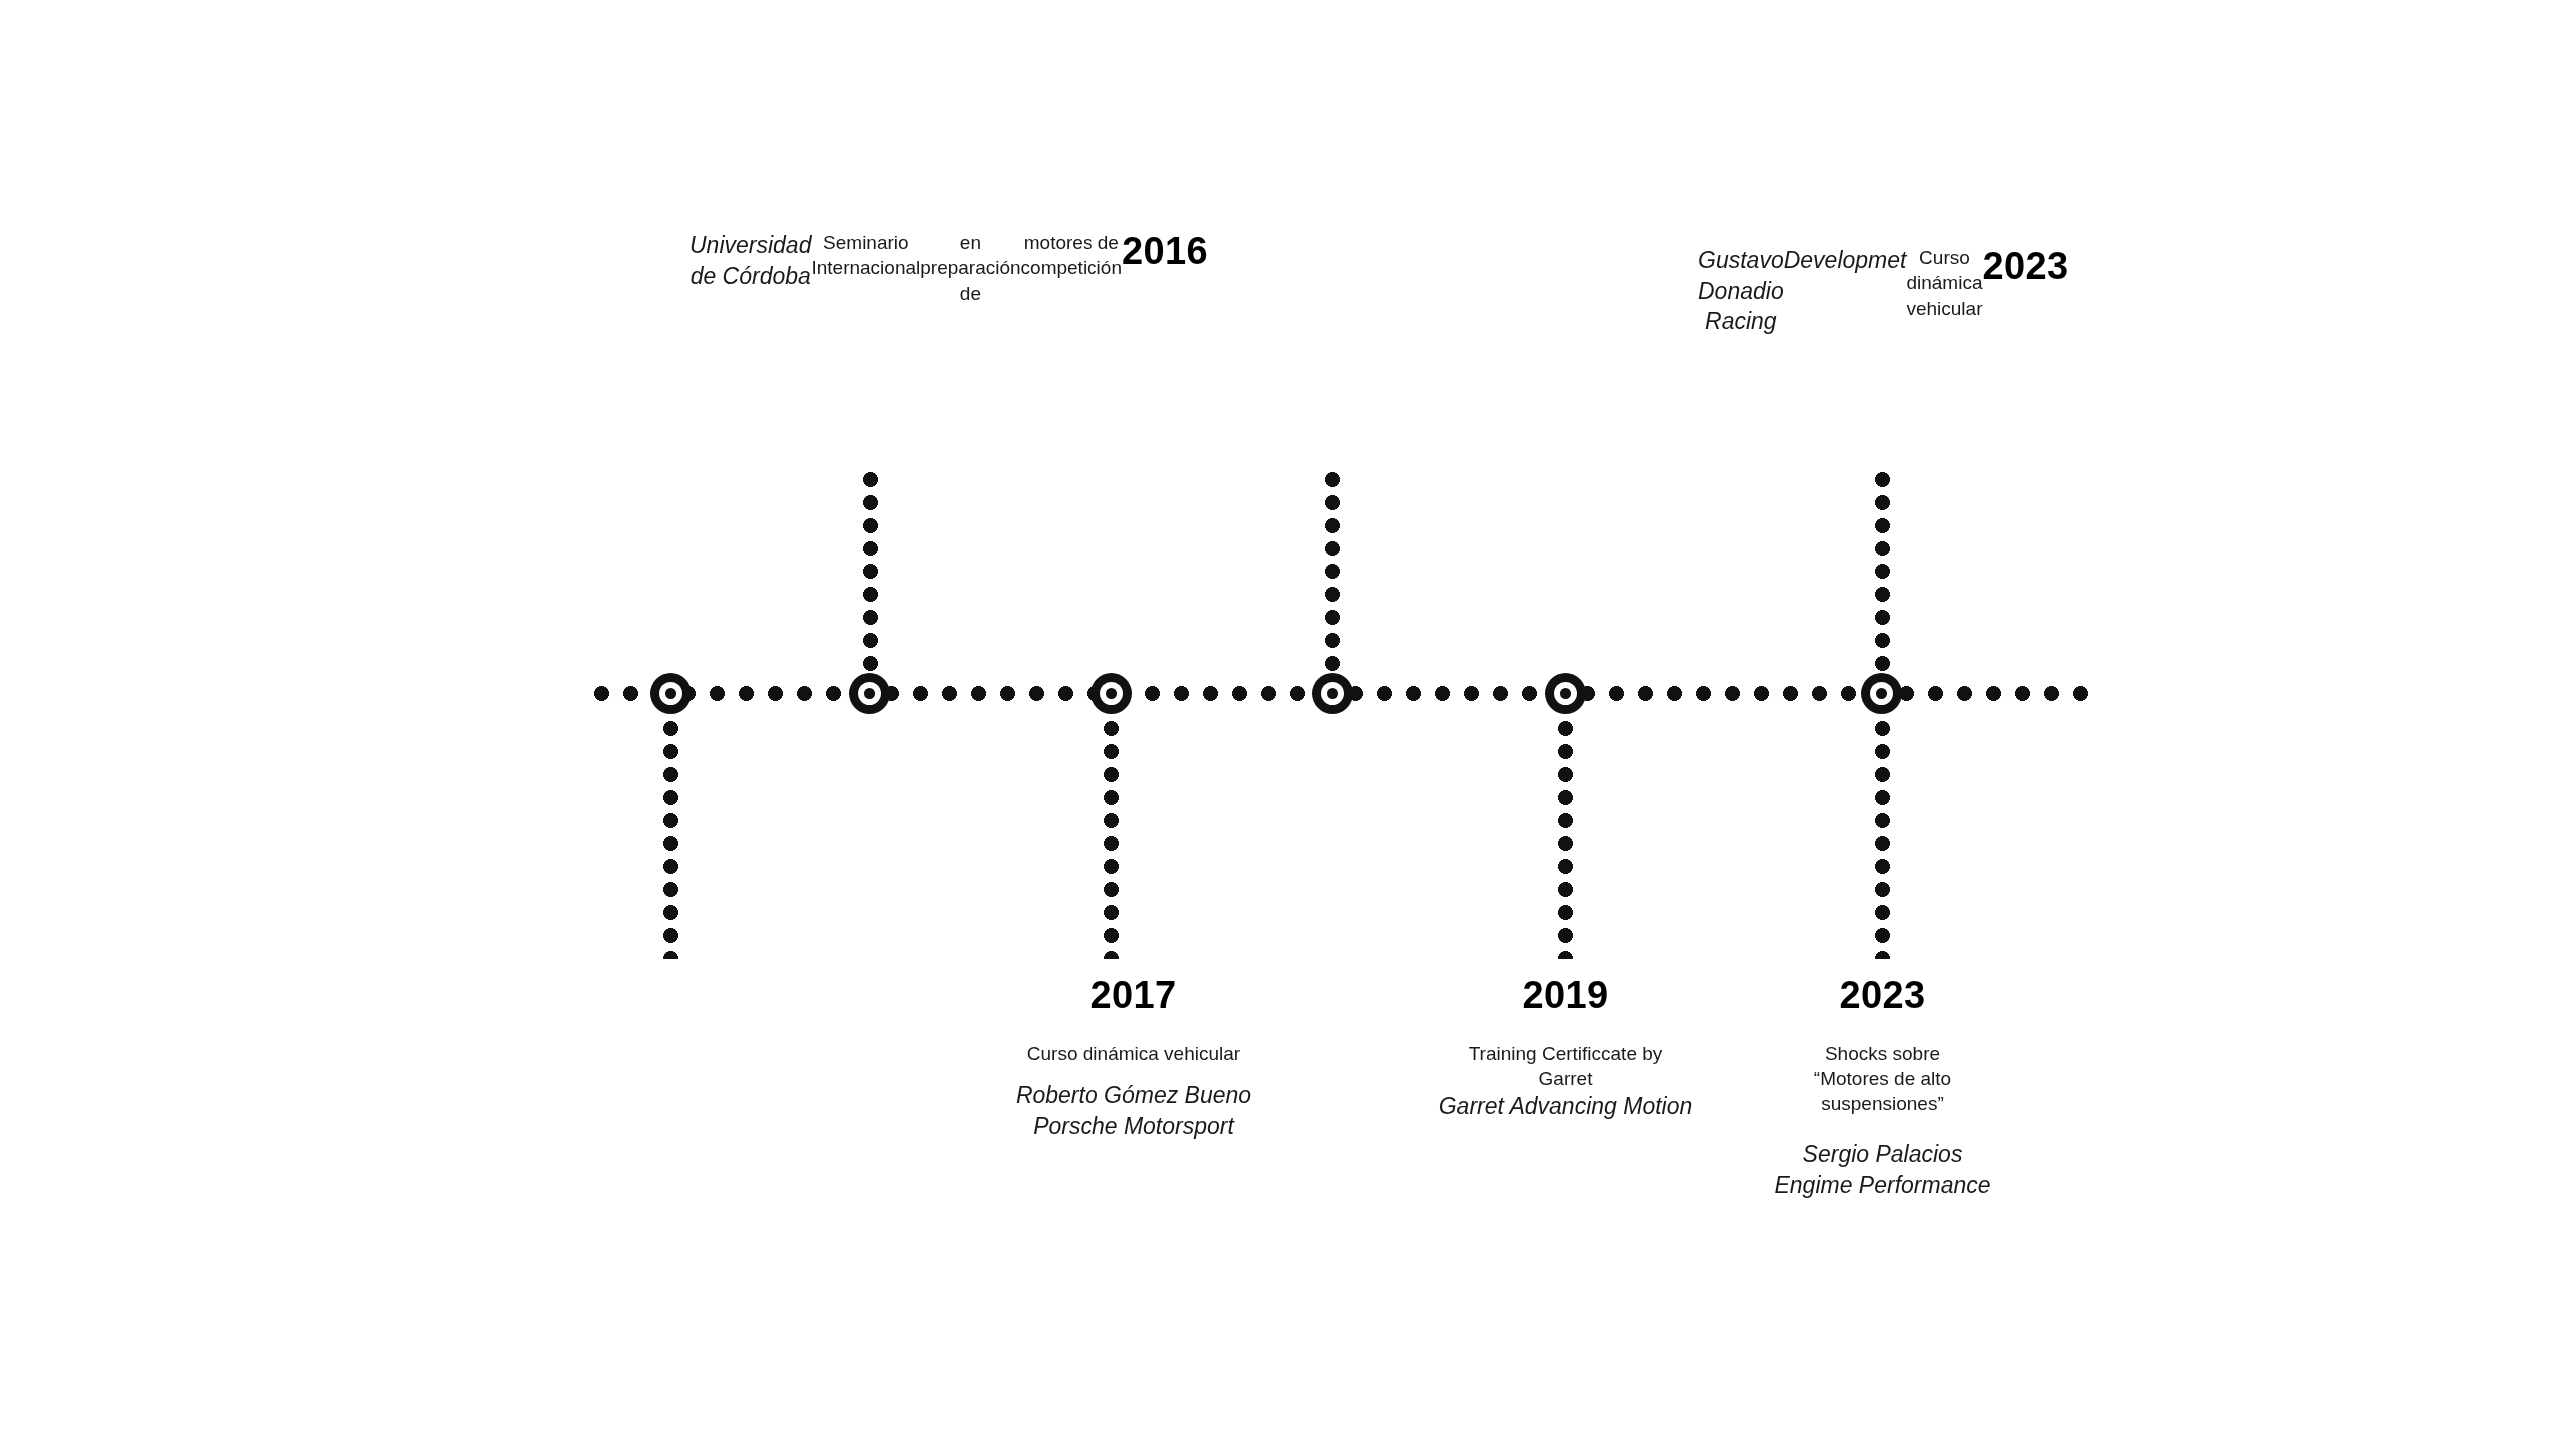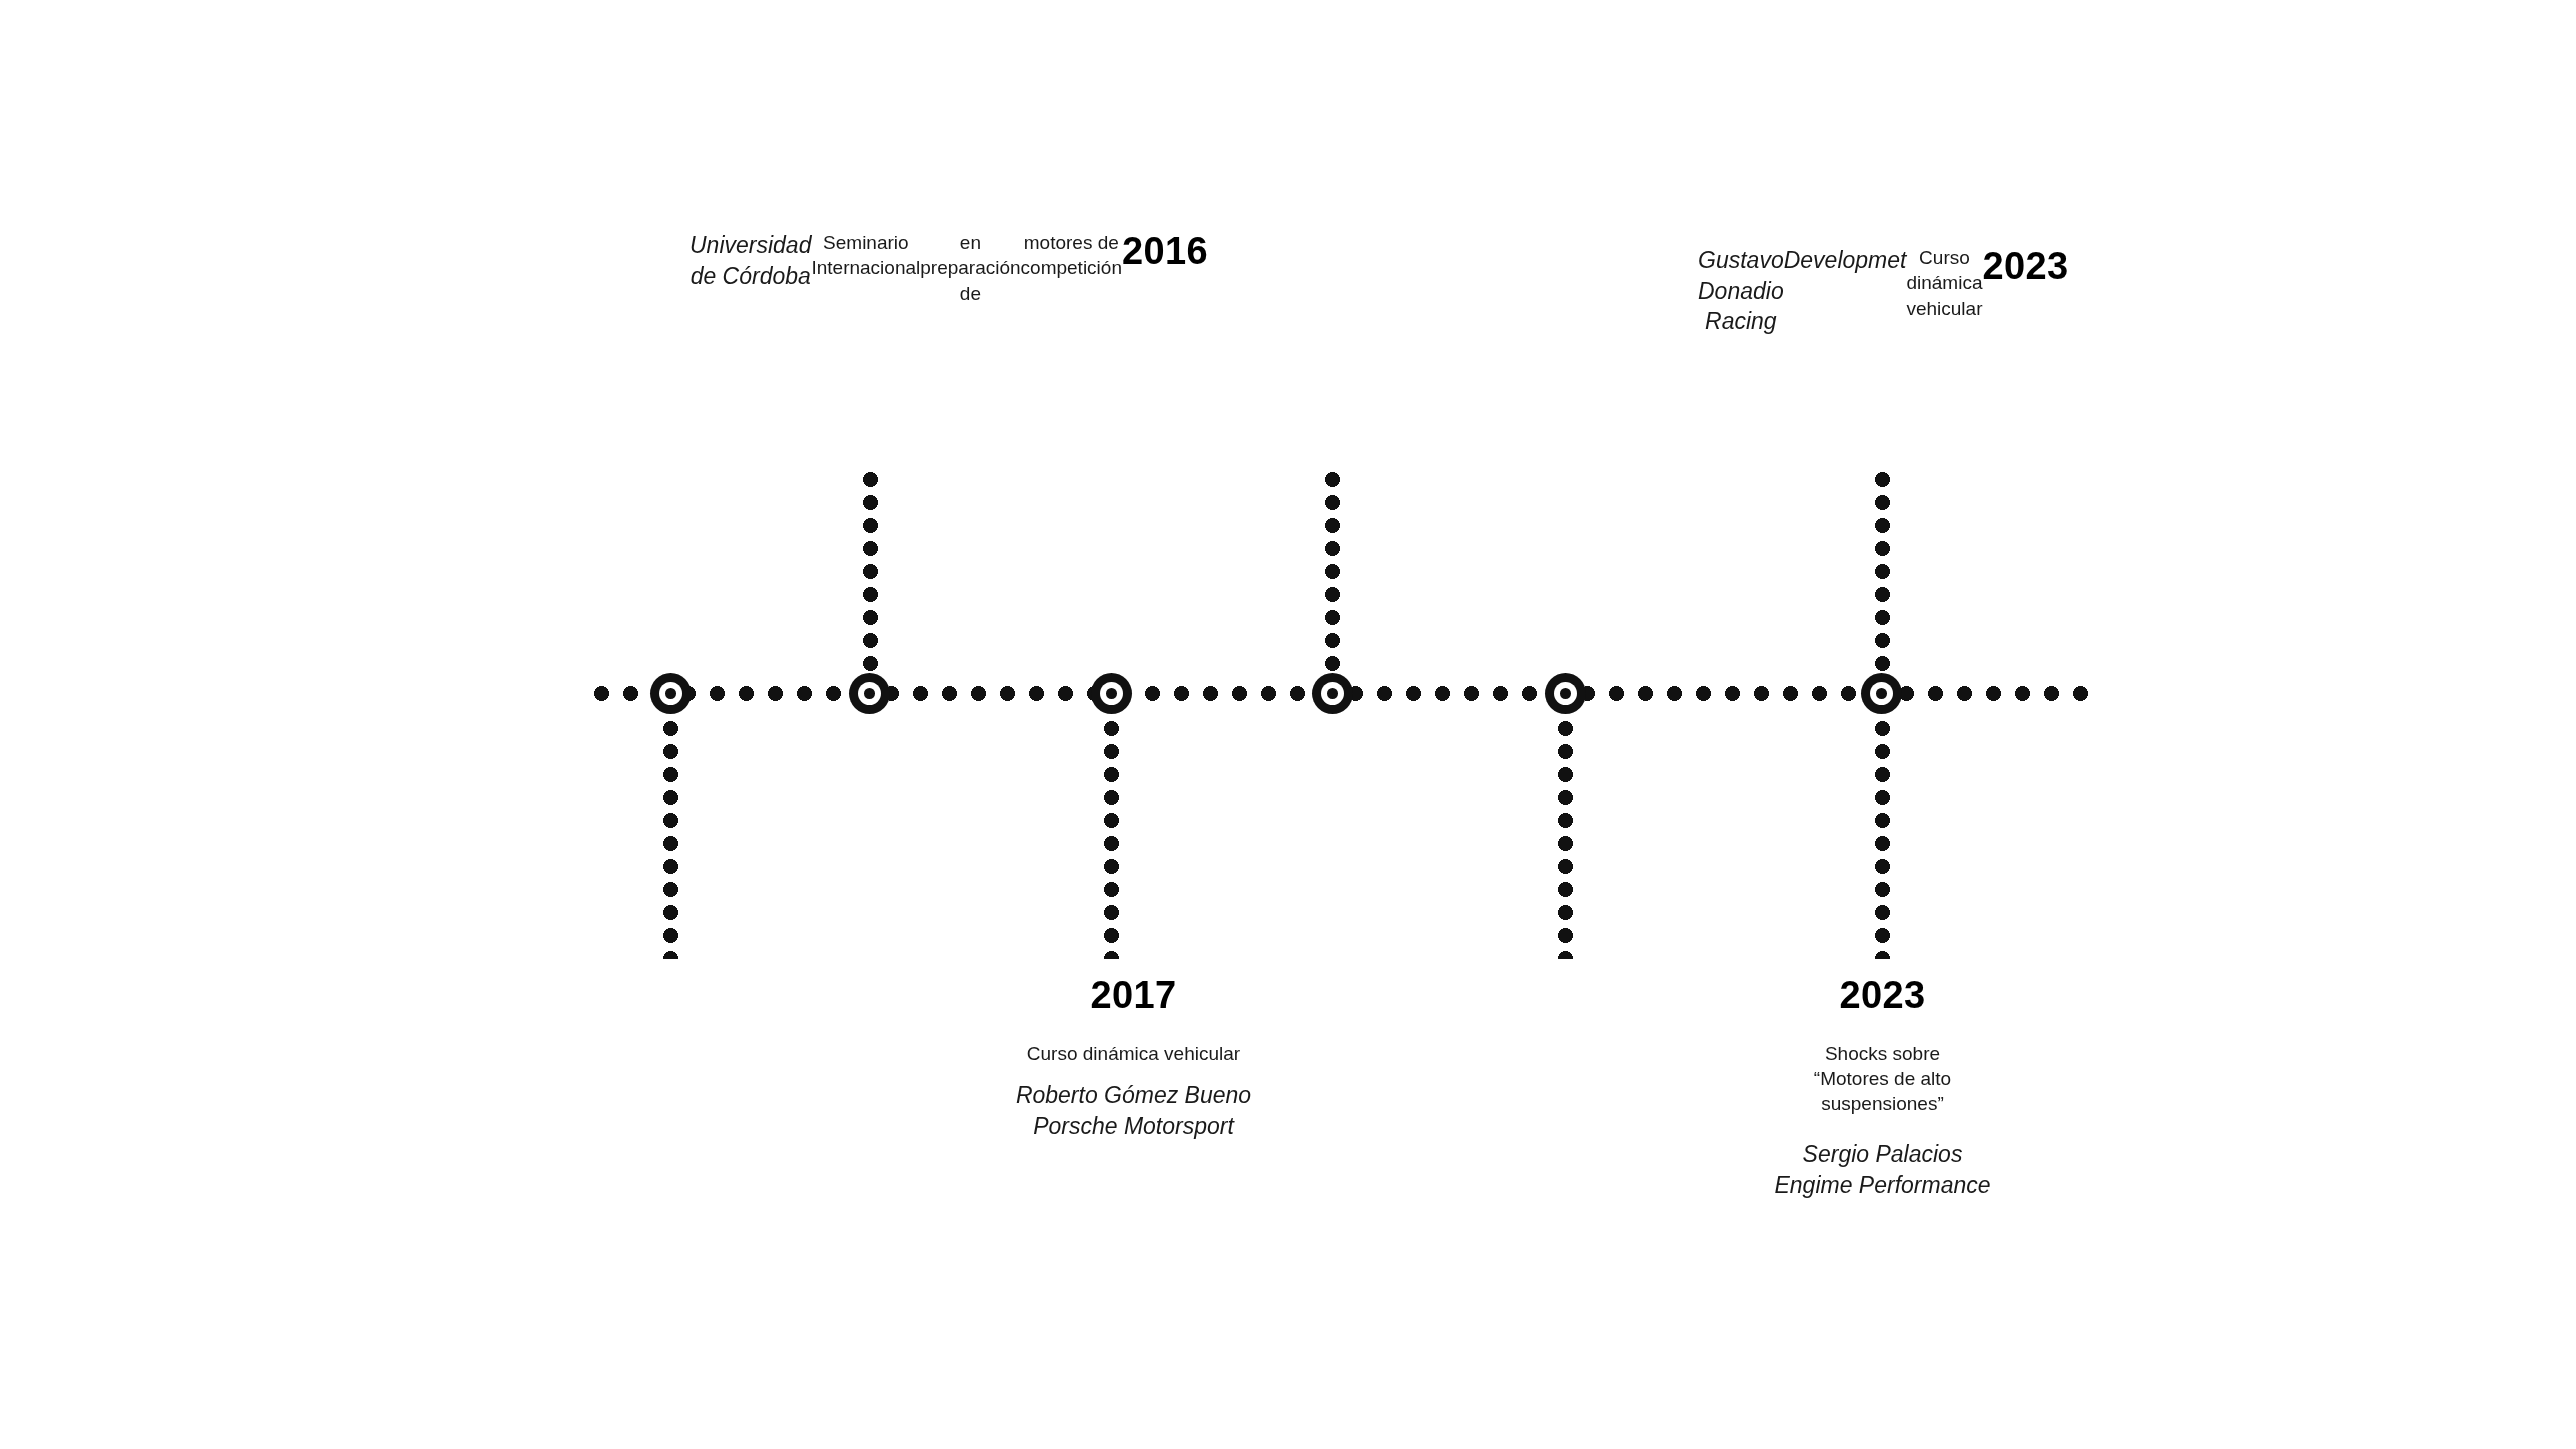--- a/index.html
+++ b/index.html
@@ -177,20 +177,27 @@
 
   <div class="entry entry-bottom" style="left:959px; top:974px; width:349px;">
     <div class="year">2017</div>
     <div class="gap-md"></div>
     <div class="desc">Curso dinámica vehicular</div>
     <div class="gap-sm"></div>
     <div class="org">Roberto Gómez Bueno</div>
     <div class="org">Porsche Motorsport</div>
   </div>
 
+  <div class="entry entry-bottom" style="left:1389px; top:974px; width:353px;">
+    <div class="year">2019</div>
+    <div class="gap-md"></div>
+    <div class="desc">Training Certificcate by</div>
+    <div class="desc">Garret</div>
+    <div class="org">Garret Advancing Motion</div>
+  </div>
 
   <div class="entry entry-bottom" style="left:1710px; top:974px; width:345px;">
     <div class="year">2023</div>
     <div class="gap-md"></div>
     <div class="desc">Shocks sobre</div>
     <div class="desc">“Motores de alto</div>
     <div class="desc">suspensiones”</div>
     <div class="gap-md"></div>
     <div class="org">Sergio Palacios</div>
     <div class="org">Engime Performance</div>

